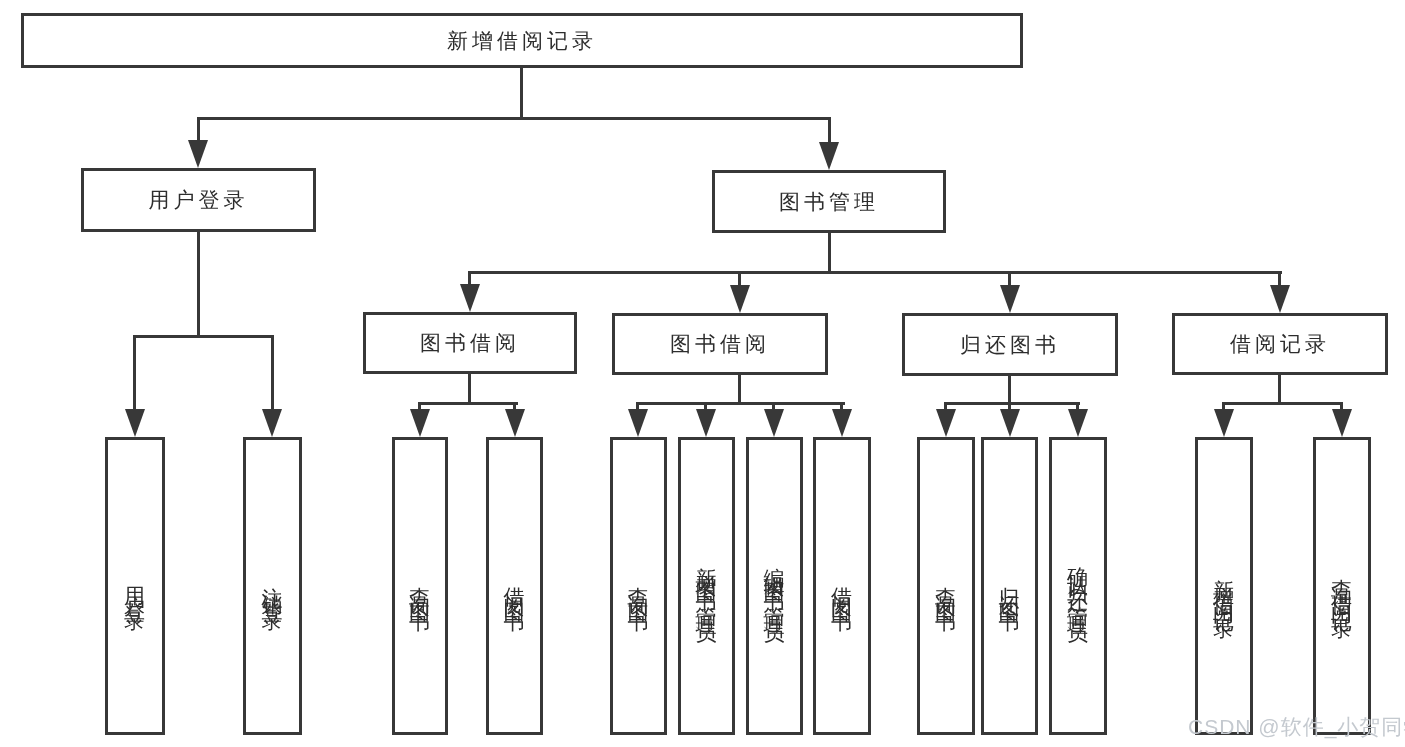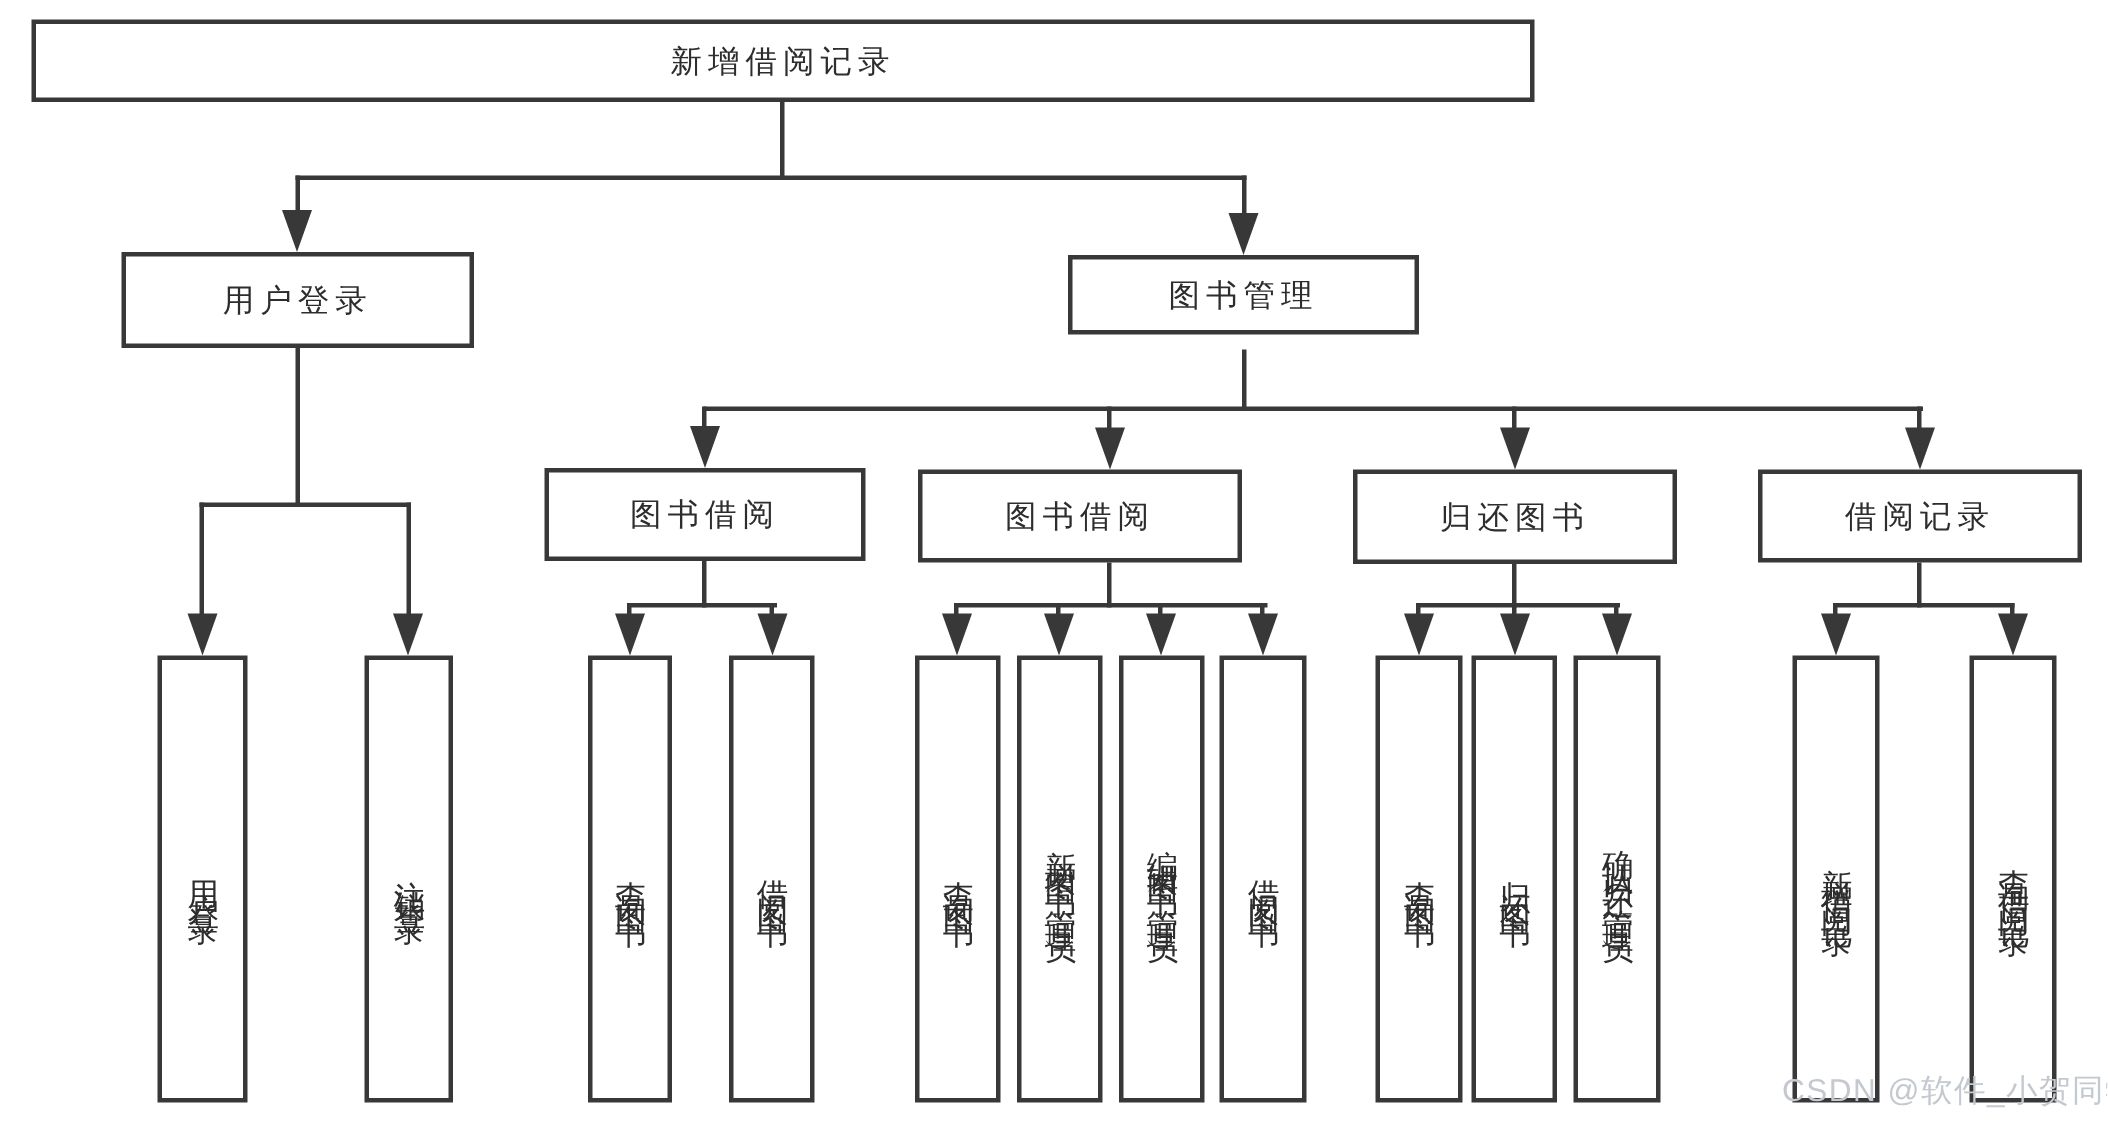--- a/index.html
+++ b/index.html
@@ -67,21 +67,21 @@
   <div class="vl" style="left:520px;top:68px;height:50px;"></div>
   <div class="hl" style="left:197px;top:117px;width:634px;"></div>
   <div class="vl" style="left:197px;top:117px;height:38px;"></div>
   <div class="vl" style="left:828px;top:117px;height:40px;"></div>
   <div class="arw" style="left:188px;top:140px;"></div>
   <div class="arw" style="left:819px;top:142px;"></div>
 
   <div class="box" style="left:81px;top:168px;width:235px;height:64px;">
     <span>用户登录</span>
   </div>
-  <div class="box" style="left:712px;top:170px;width:234px;height:53px;">
+  <div class="box" style="left:712px;top:170px;width:234px;height:63px;">
     <span>图书管理</span>
   </div>
 
   <div class="vl" style="left:197px;top:232px;height:106px;"></div>
   <div class="hl" style="left:133px;top:335px;width:141px;"></div>
   <div class="vl" style="left:133px;top:335px;height:85px;"></div>
   <div class="vl" style="left:271px;top:335px;height:85px;"></div>
   <div class="arw" style="left:125px;top:409px;"></div>
   <div class="arw" style="left:262px;top:409px;"></div>
 

